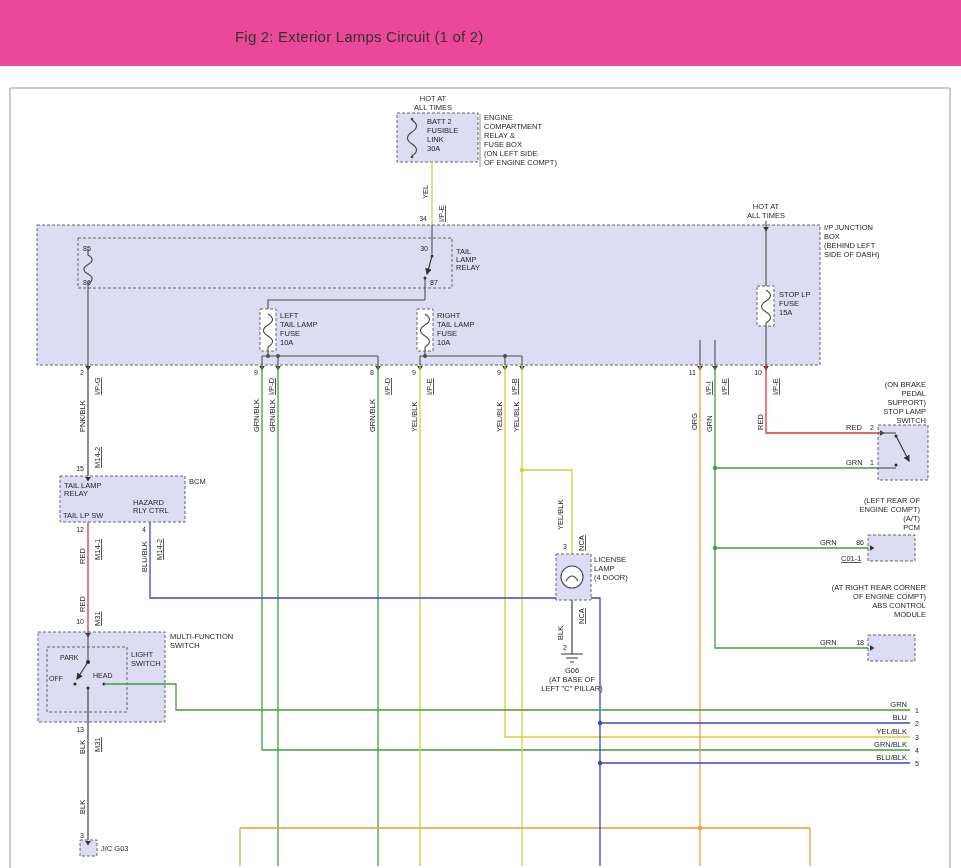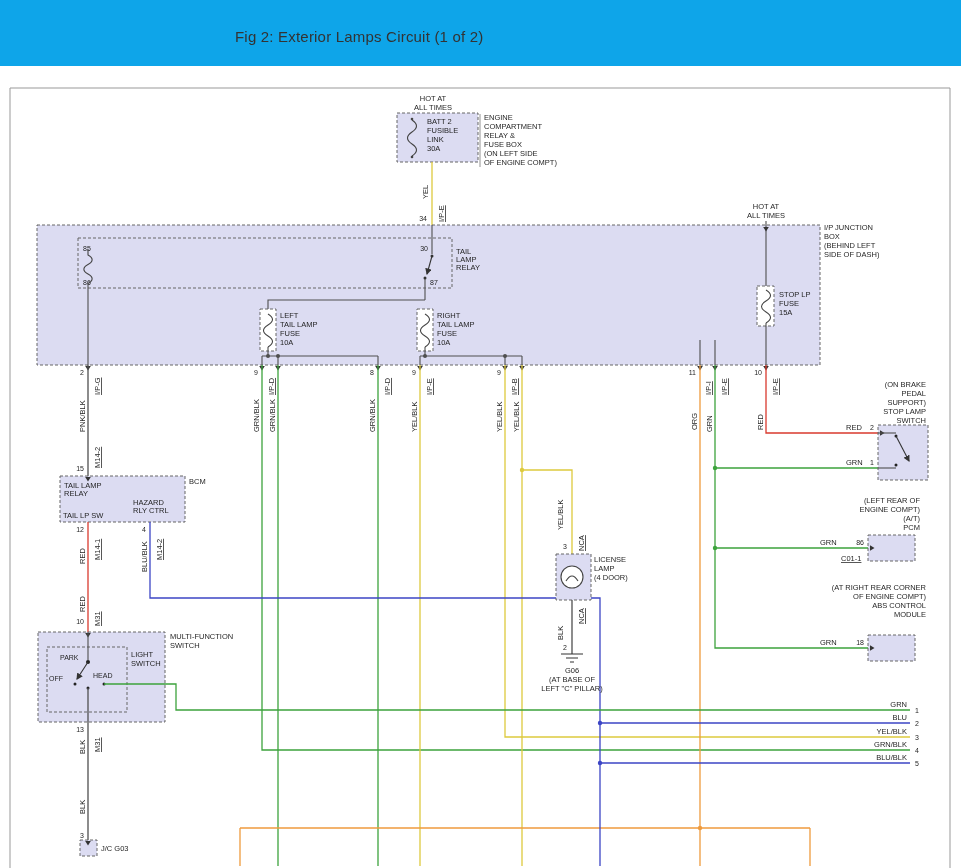--- a/index.html
+++ b/index.html
@@ -13,21 +13,21 @@
   .u{text-decoration:underline}
   .box{stroke:#666;stroke-dasharray:3,2;stroke-width:1}
   .wire{fill:none;stroke-width:1.3}
   .thin{fill:none;stroke-width:1.1}
   .sym{fill:none;stroke:#444;stroke-width:1.1}
   .arr{fill:#333}
 </style>
 </head>
 <body>
 
-<div class="header" style="background: #0ea5e9;">
+<div class="header" style="background: #ec4899;">
   <span class="title">Fig 2: Exterior Lamps Circuit (1 of 2)</span>
 </div>
 
 <svg width="961" height="868" viewBox="0 0 961 868">
   <defs>
     <g id="arrD">
         <path d="M-2.8,0 L2.8,0 L0,4.5 Z"></path>
       </g>
     <g id="arrR">
         <path d="M0,-2.8 L0,2.8 L4.5,0 Z"></path>

